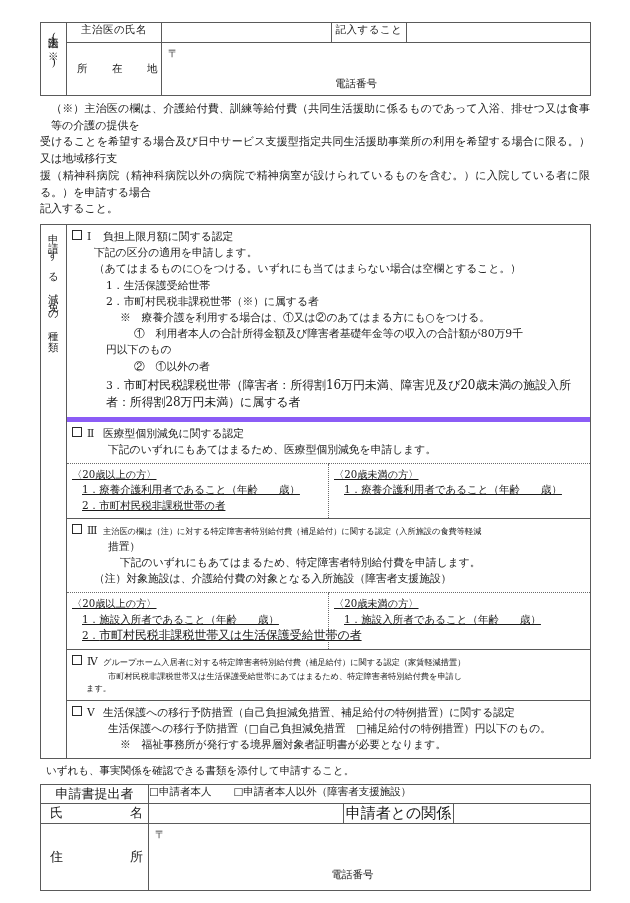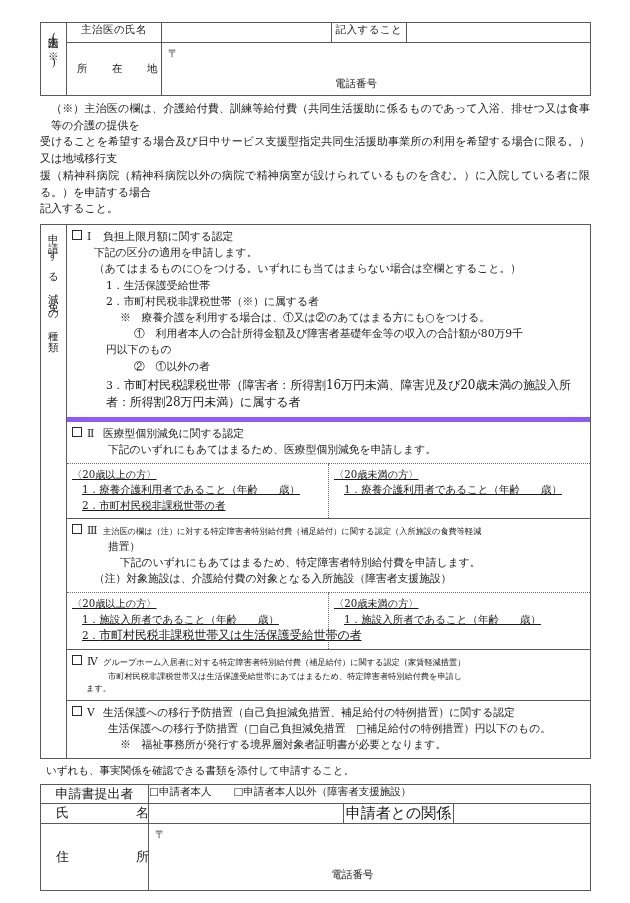--- a/index.html
+++ b/index.html
@@ -190,21 +190,21 @@
     border: 1px solid #5a5a5a;
     padding: 0;
     vertical-align: top;
   }
   .ap-lbl {
     font-size: 13px;
     text-align: center;
     padding: 7px 2px;
     white-space: nowrap;
   }
-  .ap-lbl.sp { letter-spacing: 7px; padding-left: 15px; }
+  .ap-lbl.sp { letter-spacing: 7px; padding-left: 9px; }
   .ap-opts {
     font-size: 10.5px;
     padding: 7px 0 7px 8px;
     white-space: nowrap;
   }
   .ap-opts .gap { display: inline-block; width: 22px; }
   .ap-rel {
     font-size: 15px;
     text-align: center;
     padding: 11px 2px;

